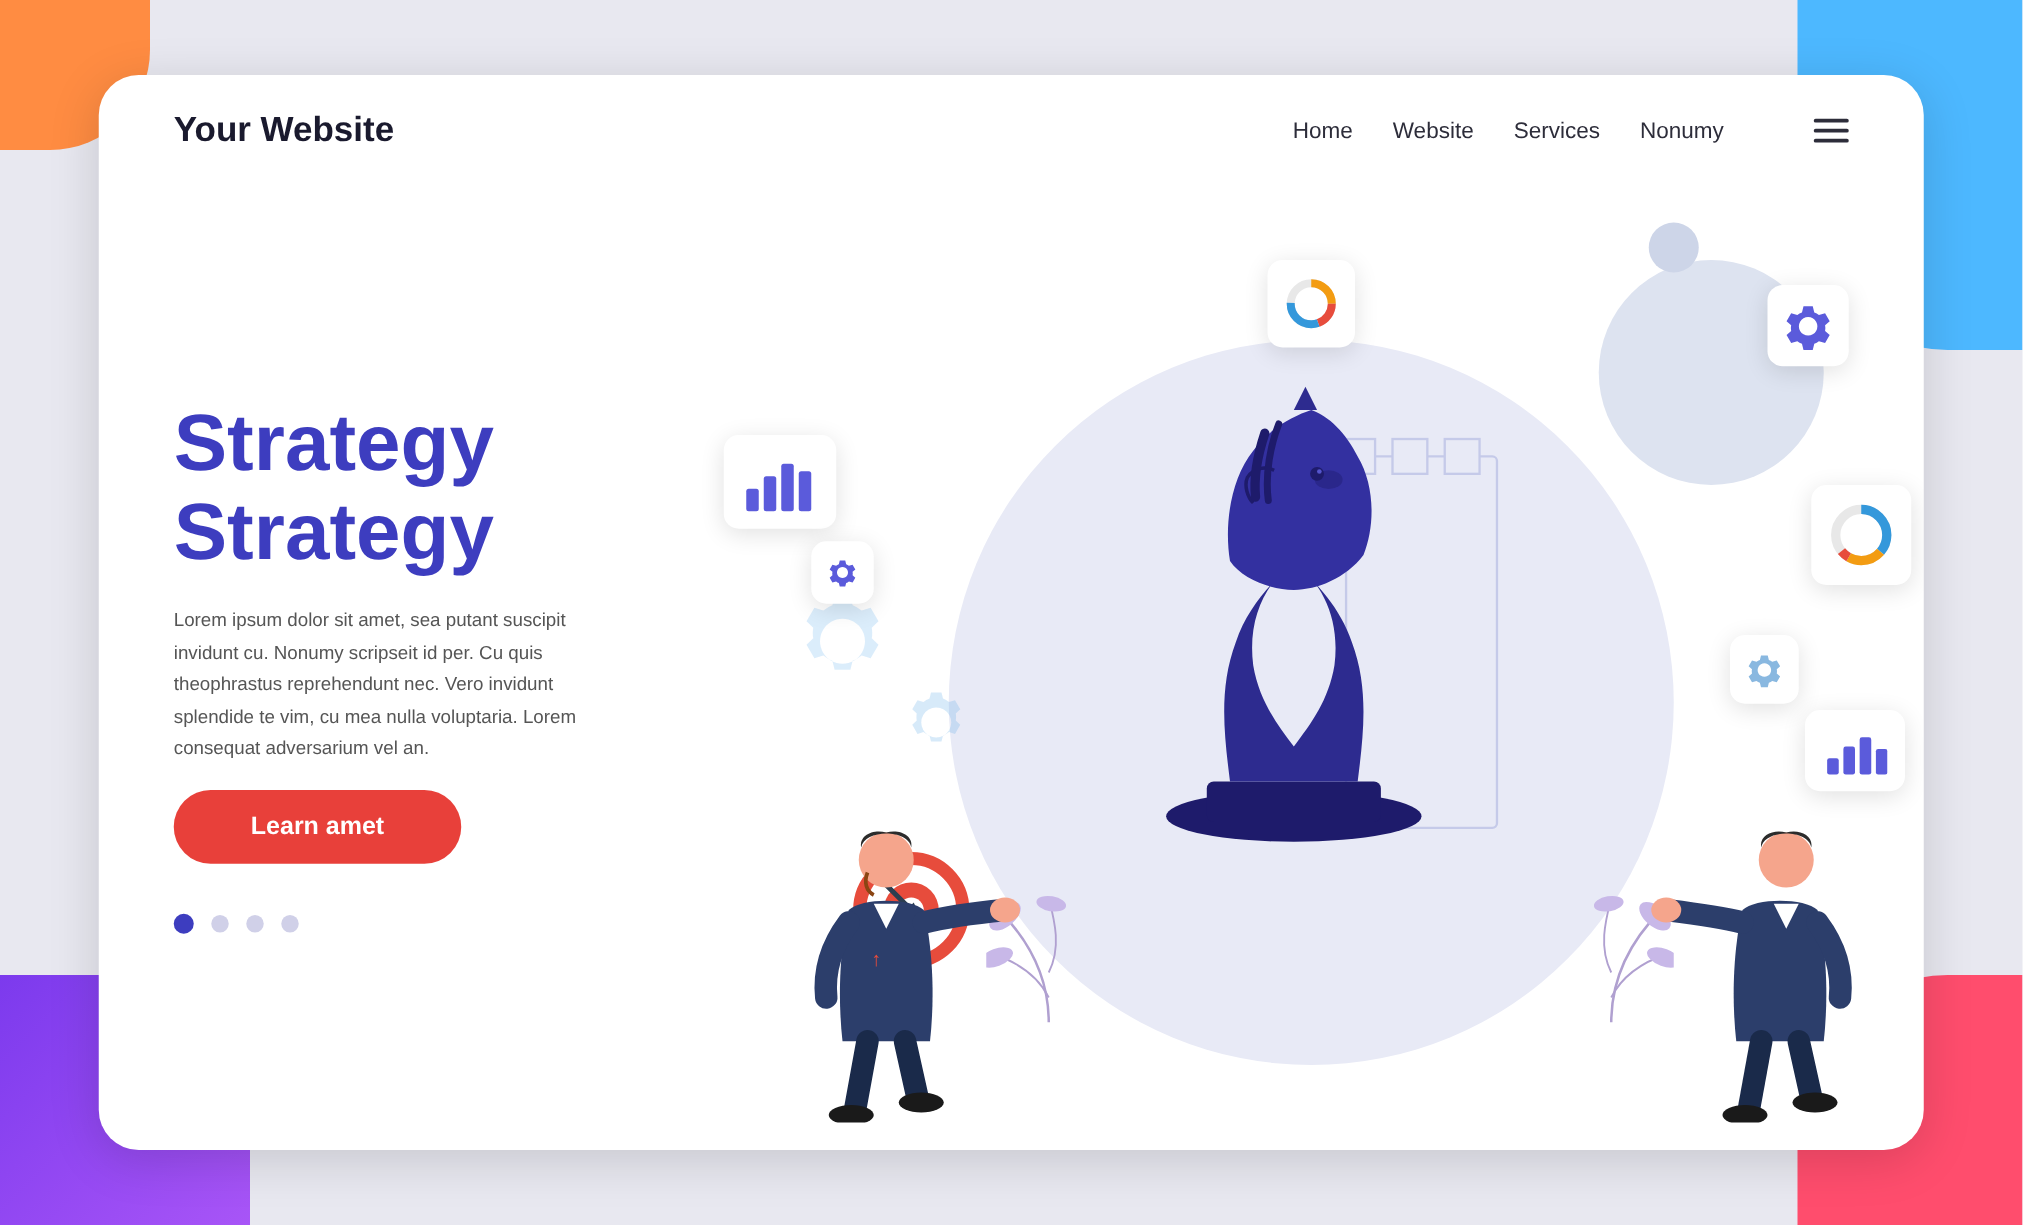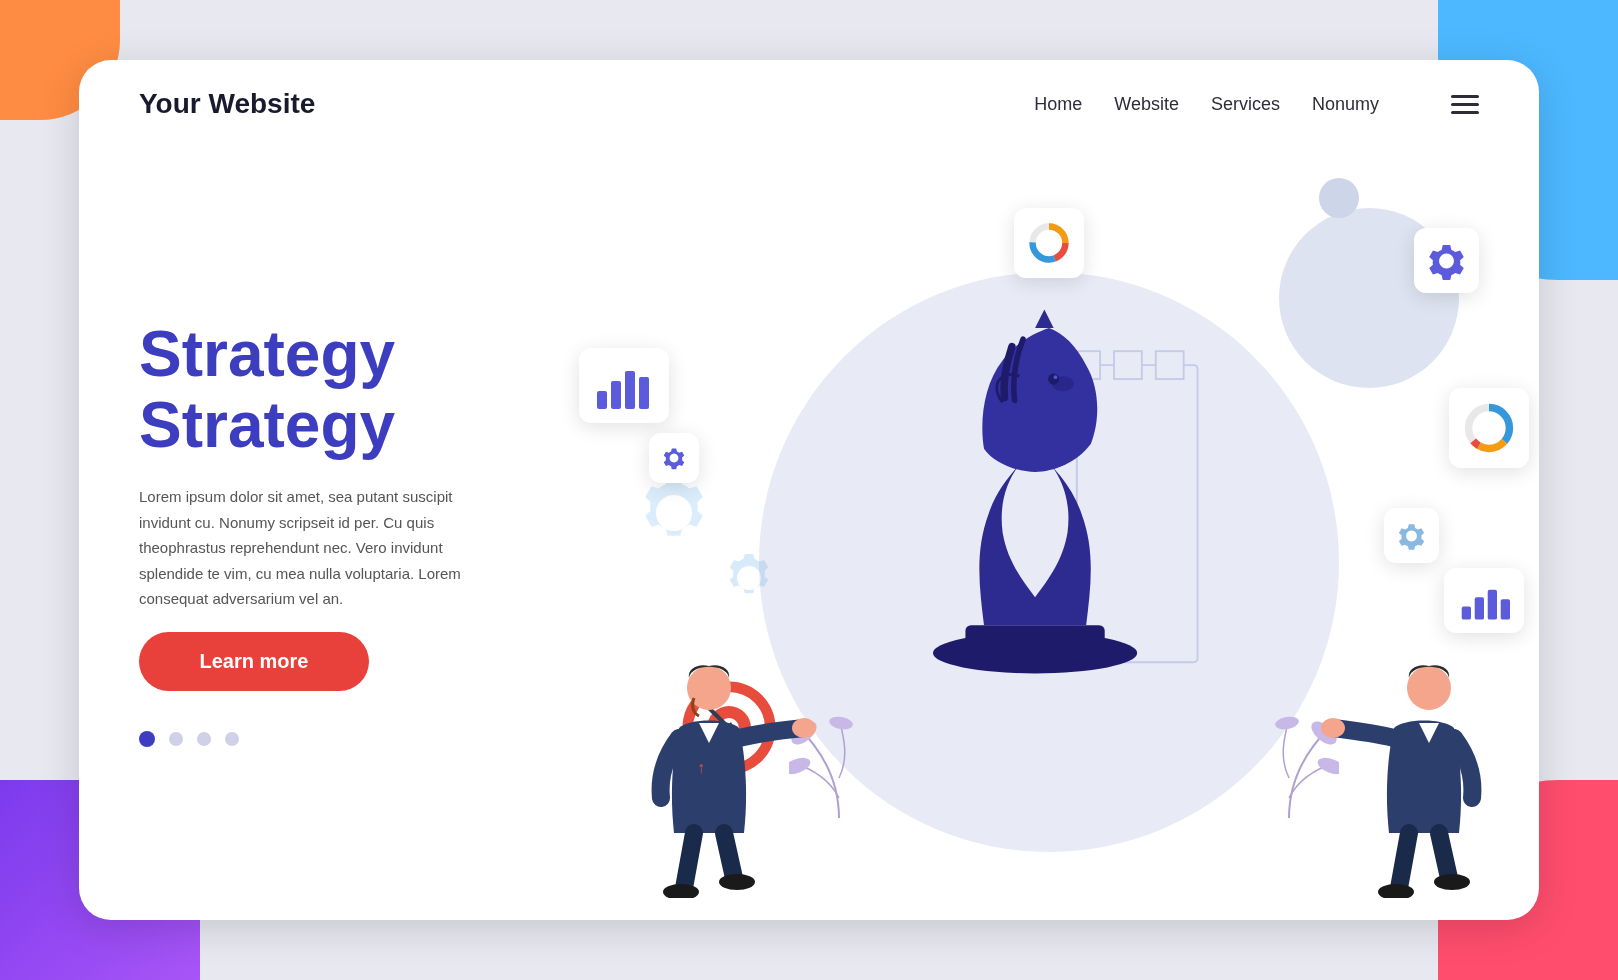--- a/index.html
+++ b/index.html
@@ -328,21 +328,21 @@
   </nav>
 
   <div class="content-area">
 
     <div class="left-panel">
       <h1 class="hero-title">
         <span>Strategy</span><br>
         <span>Strategy</span>
       </h1>
       <p class="hero-description">Lorem ipsum dolor sit amet, sea putant suscipit invidunt cu. Nonumy scripseit id per. Cu quis theophrastus reprehendunt nec. Vero invidunt splendide te vim, cu mea nulla voluptaria. Lorem consequat adversarium vel an.</p>
-      <button class="learn-more-btn">Learn more</button>
+      <button class="learn-more-btn">Learn amet</button>
       <div class="dots">
         <div class="dot active"></div>
         <div class="dot"></div>
         <div class="dot"></div>
         <div class="dot"></div>
       </div>
     </div>
 
     <div class="illustration-area">
 

